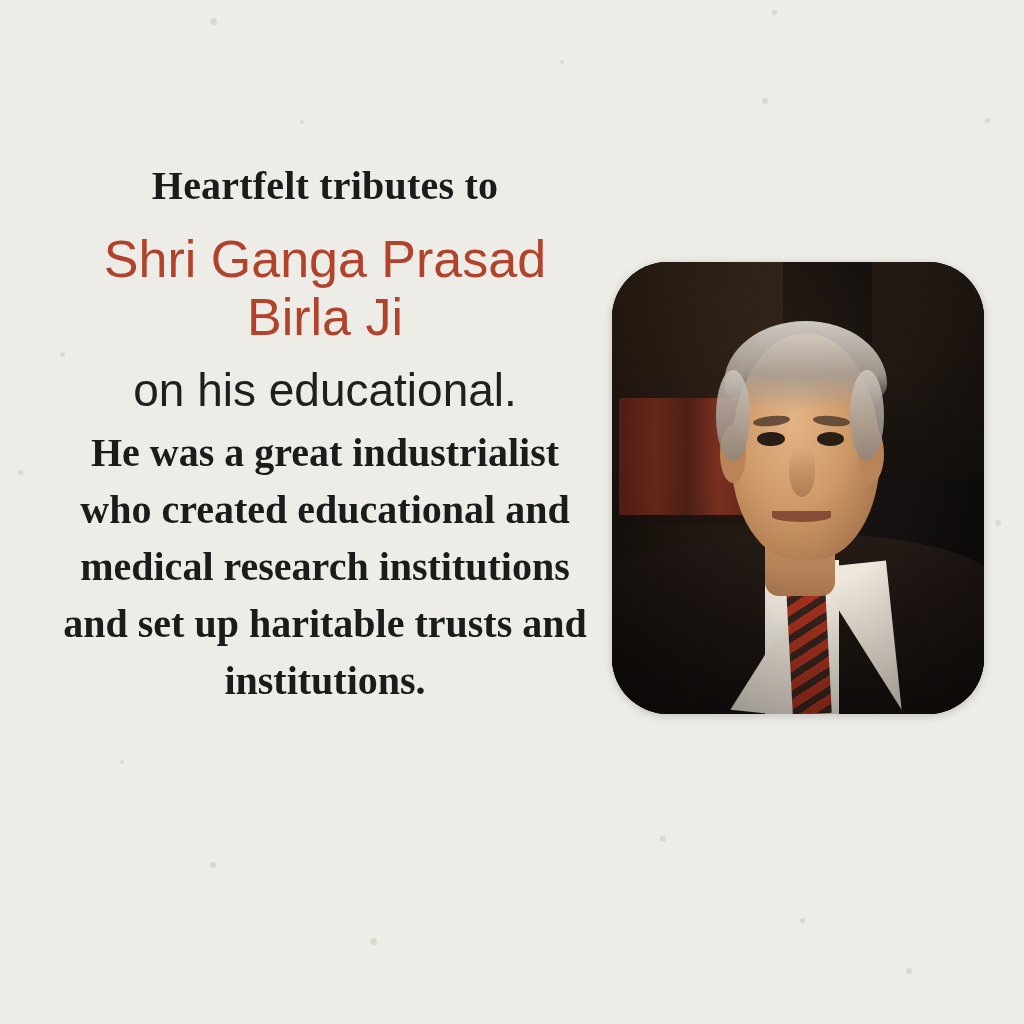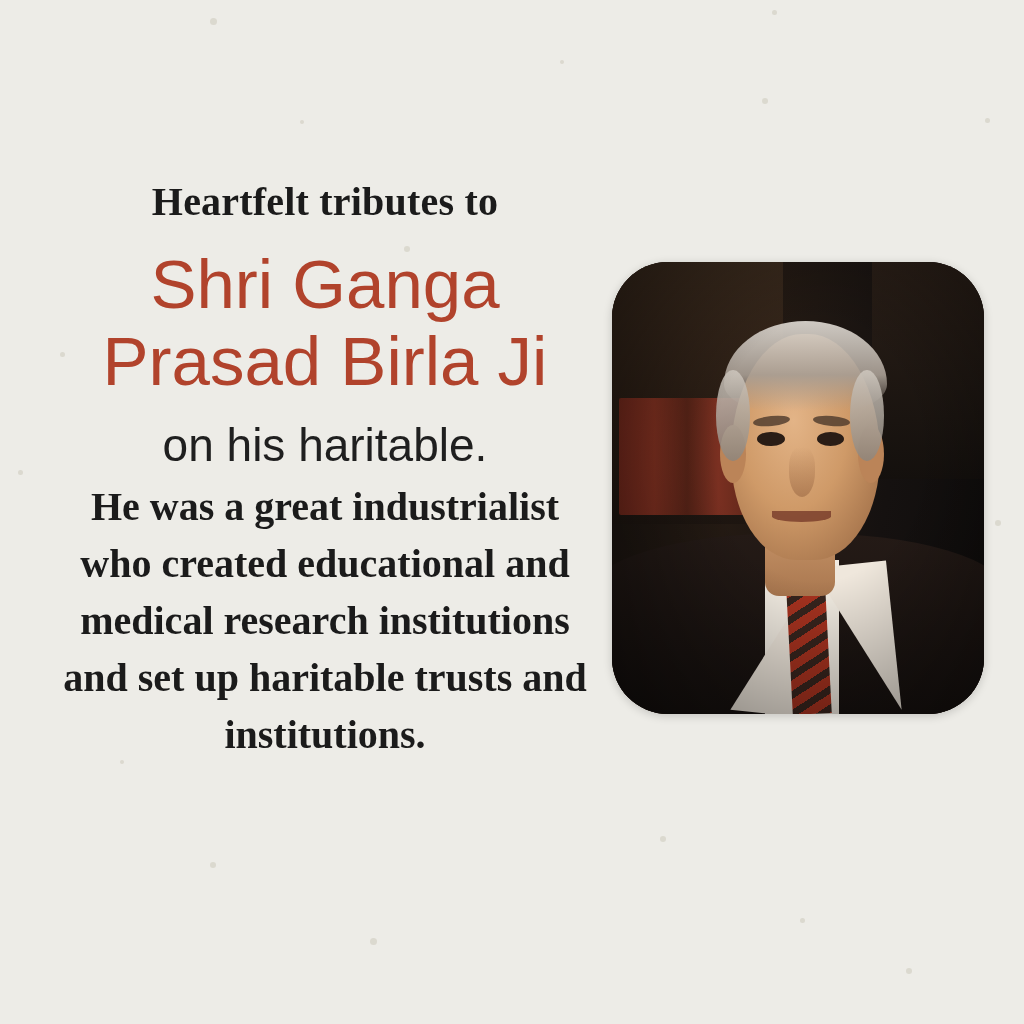--- a/index.html
+++ b/index.html
@@ -31,39 +31,39 @@
     position: absolute;
     border-radius: 50%;
     background: #c9c6b8;
     opacity: 0.5;
   }
 
   
   #text-col {
     position: absolute;
     left: 30px;
-    top: 180px;
+    top: 164px;
     width: 590px;
     text-align: center;
   }
 
   .line-tribute {
     font-family: "Liberation Serif", serif;
     font-weight: bold;
     font-size: 40px;
     color: #1b1b1b;
     letter-spacing: 0.2px;
     line-height: 1.1;
     margin: 0 0 22px 0;
   }
 
   .line-name {
     font-family: "Liberation Sans", sans-serif;
     font-weight: 400;
-    font-size: 69px;
+    font-size: 52px;
     color: #b1432c;
     line-height: 1.12;
     margin: 0 0 10px 0;
     padding: 0 20px;
   }
 
   .line-punyatithi {
     font-family: "Liberation Sans", sans-serif;
     font-weight: 400;
     font-size: 46px;
@@ -277,21 +277,21 @@
     <div class="speck" style="left:300px;top:120px;width:4px;height:4px;"></div>
     <div class="speck" style="left:560px;top:60px;width:4px;height:4px;"></div>
     <div class="speck" style="left:120px;top:760px;width:4px;height:4px;"></div>
   </div>
 
   <div id="text-col">
     <p class="line-tribute">Heartfelt tributes to</p>
 
     <p class="line-name">Shri Ganga Prasad Birla Ji</p>
 
-    <p class="line-punyatithi">on his haritable.</p>
+    <p class="line-punyatithi">on his educational.</p>
 
     <p class="line-body">He was a great industrialist who created educational and medical research institutions and set up haritable trusts and institutions.</p>
   </div>
 
   <div id="portrait-frame">
     <div class="ph-bg"></div>
     <div class="ph-shelf-a"></div>
     <div class="ph-shelf-books"></div>
     <div class="ph-shelf-dark"></div>
 

